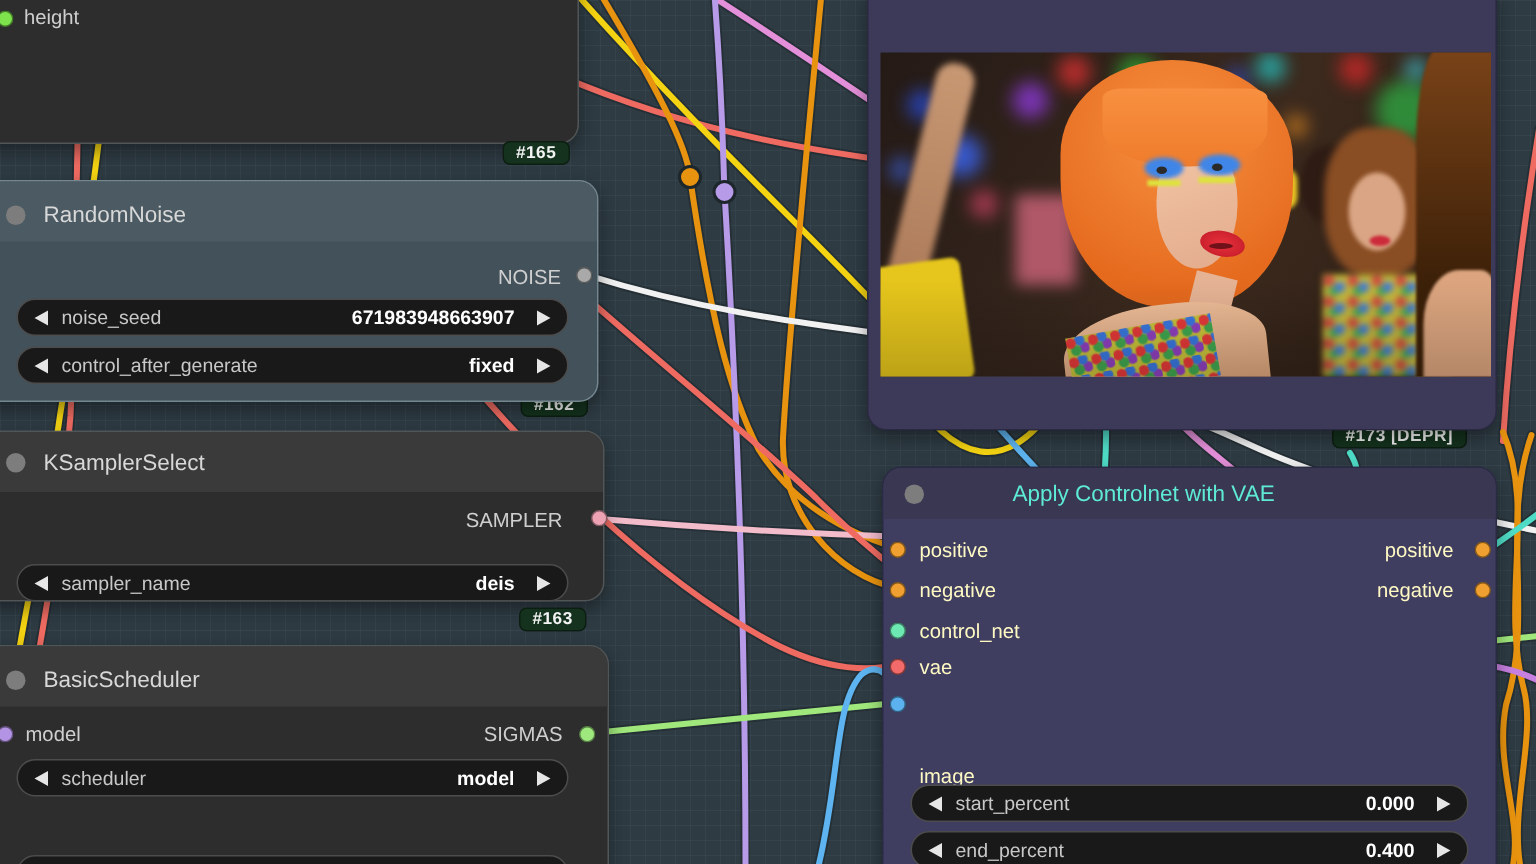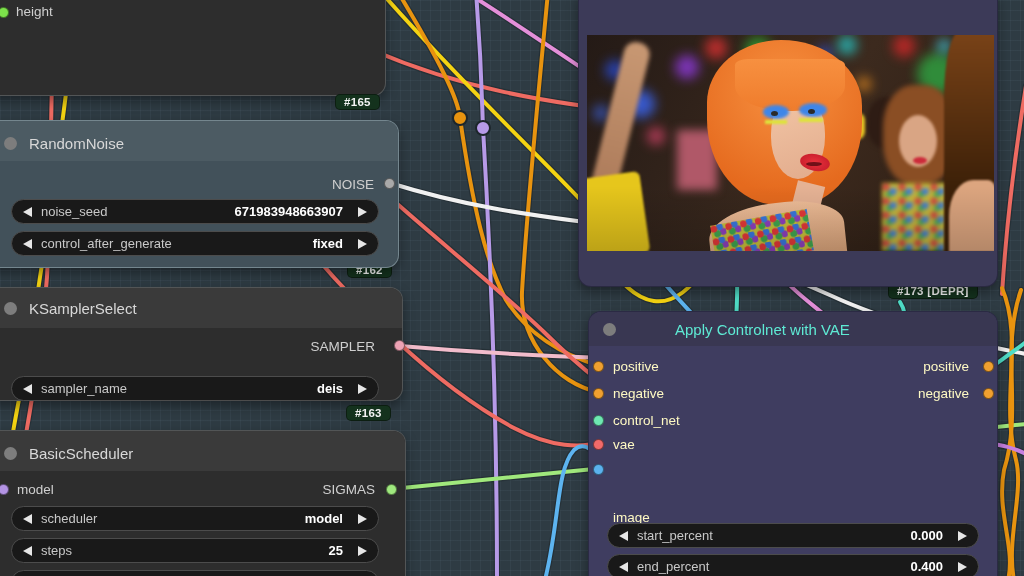--- a/index.html
+++ b/index.html
@@ -158,26 +158,20 @@
     <span class="dot c-lav" style="left:21px;top:53px;"></span>
     <span class="iolabel" style="left:40px;top:51px;">model</span>
     <span class="iolabel" style="right:30px;top:51px;">SIGMAS</span>
     <span class="dot c-sgreen" style="left:409px;top:53px;"></span>
     <div class="pill" style="left:34px;top:75px;width:368px;">
       <span class="arr l"></span>
       <span class="wlabel">scheduler</span>
       <span class="wval">model</span>
       <span class="arr r"></span>
     </div>
-    <div class="pill" style="left:34px;top:107px;width:368px;">
-      <span class="arr l"></span>
-      <span class="wlabel">steps</span>
-      <span class="wval">25</span>
-      <span class="arr r"></span>
-    </div>
     <div class="pill" style="left:34px;top:139px;width:368px;">
 
       <span class="wlabel">denoise</span>
       <span class="wval">1.00</span>
 
     </div>
   </div>
 
   <div class="node purple" style="left:578px;top:-12px;width:420px;height:299px;z-index:6;background:#3c3a58;">
     <div class="pic">

